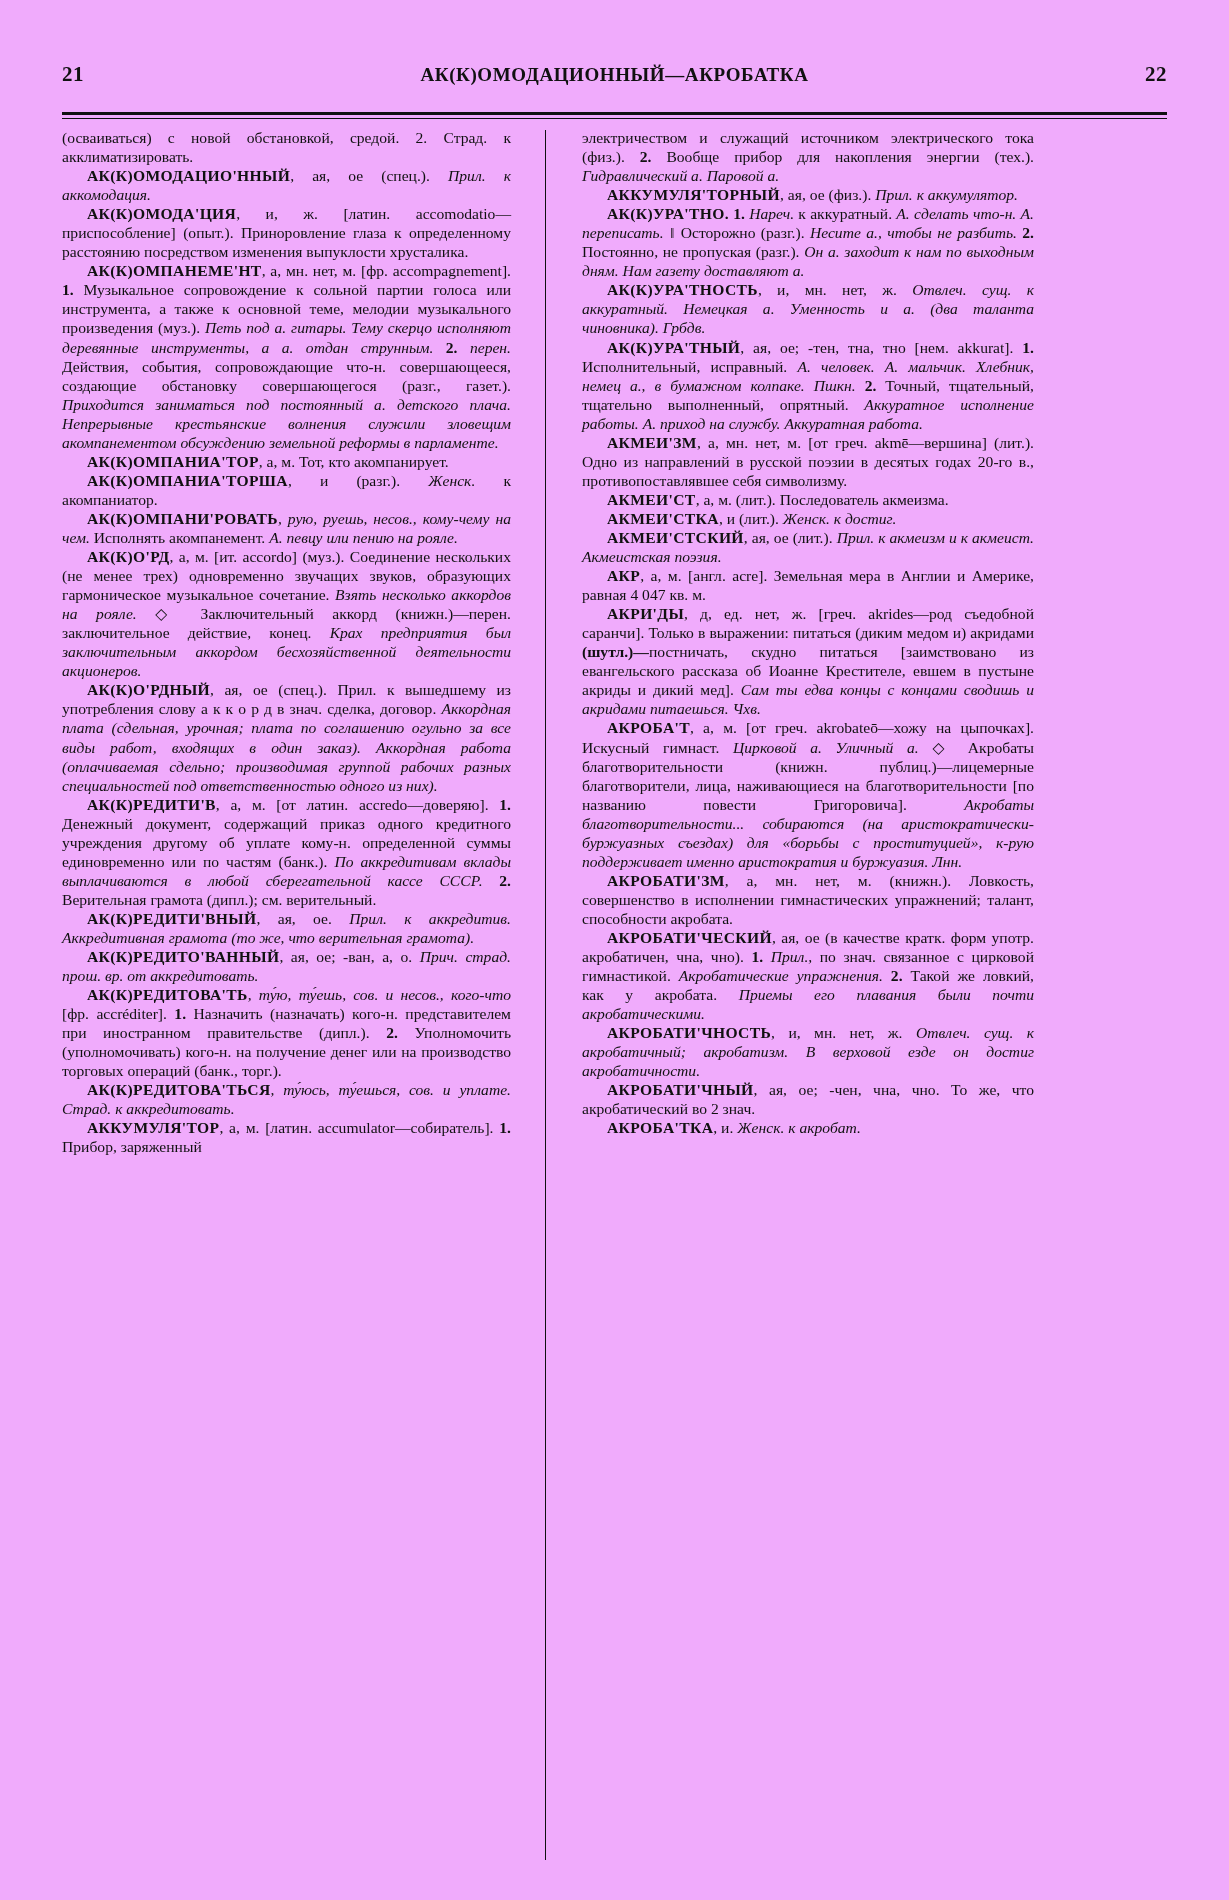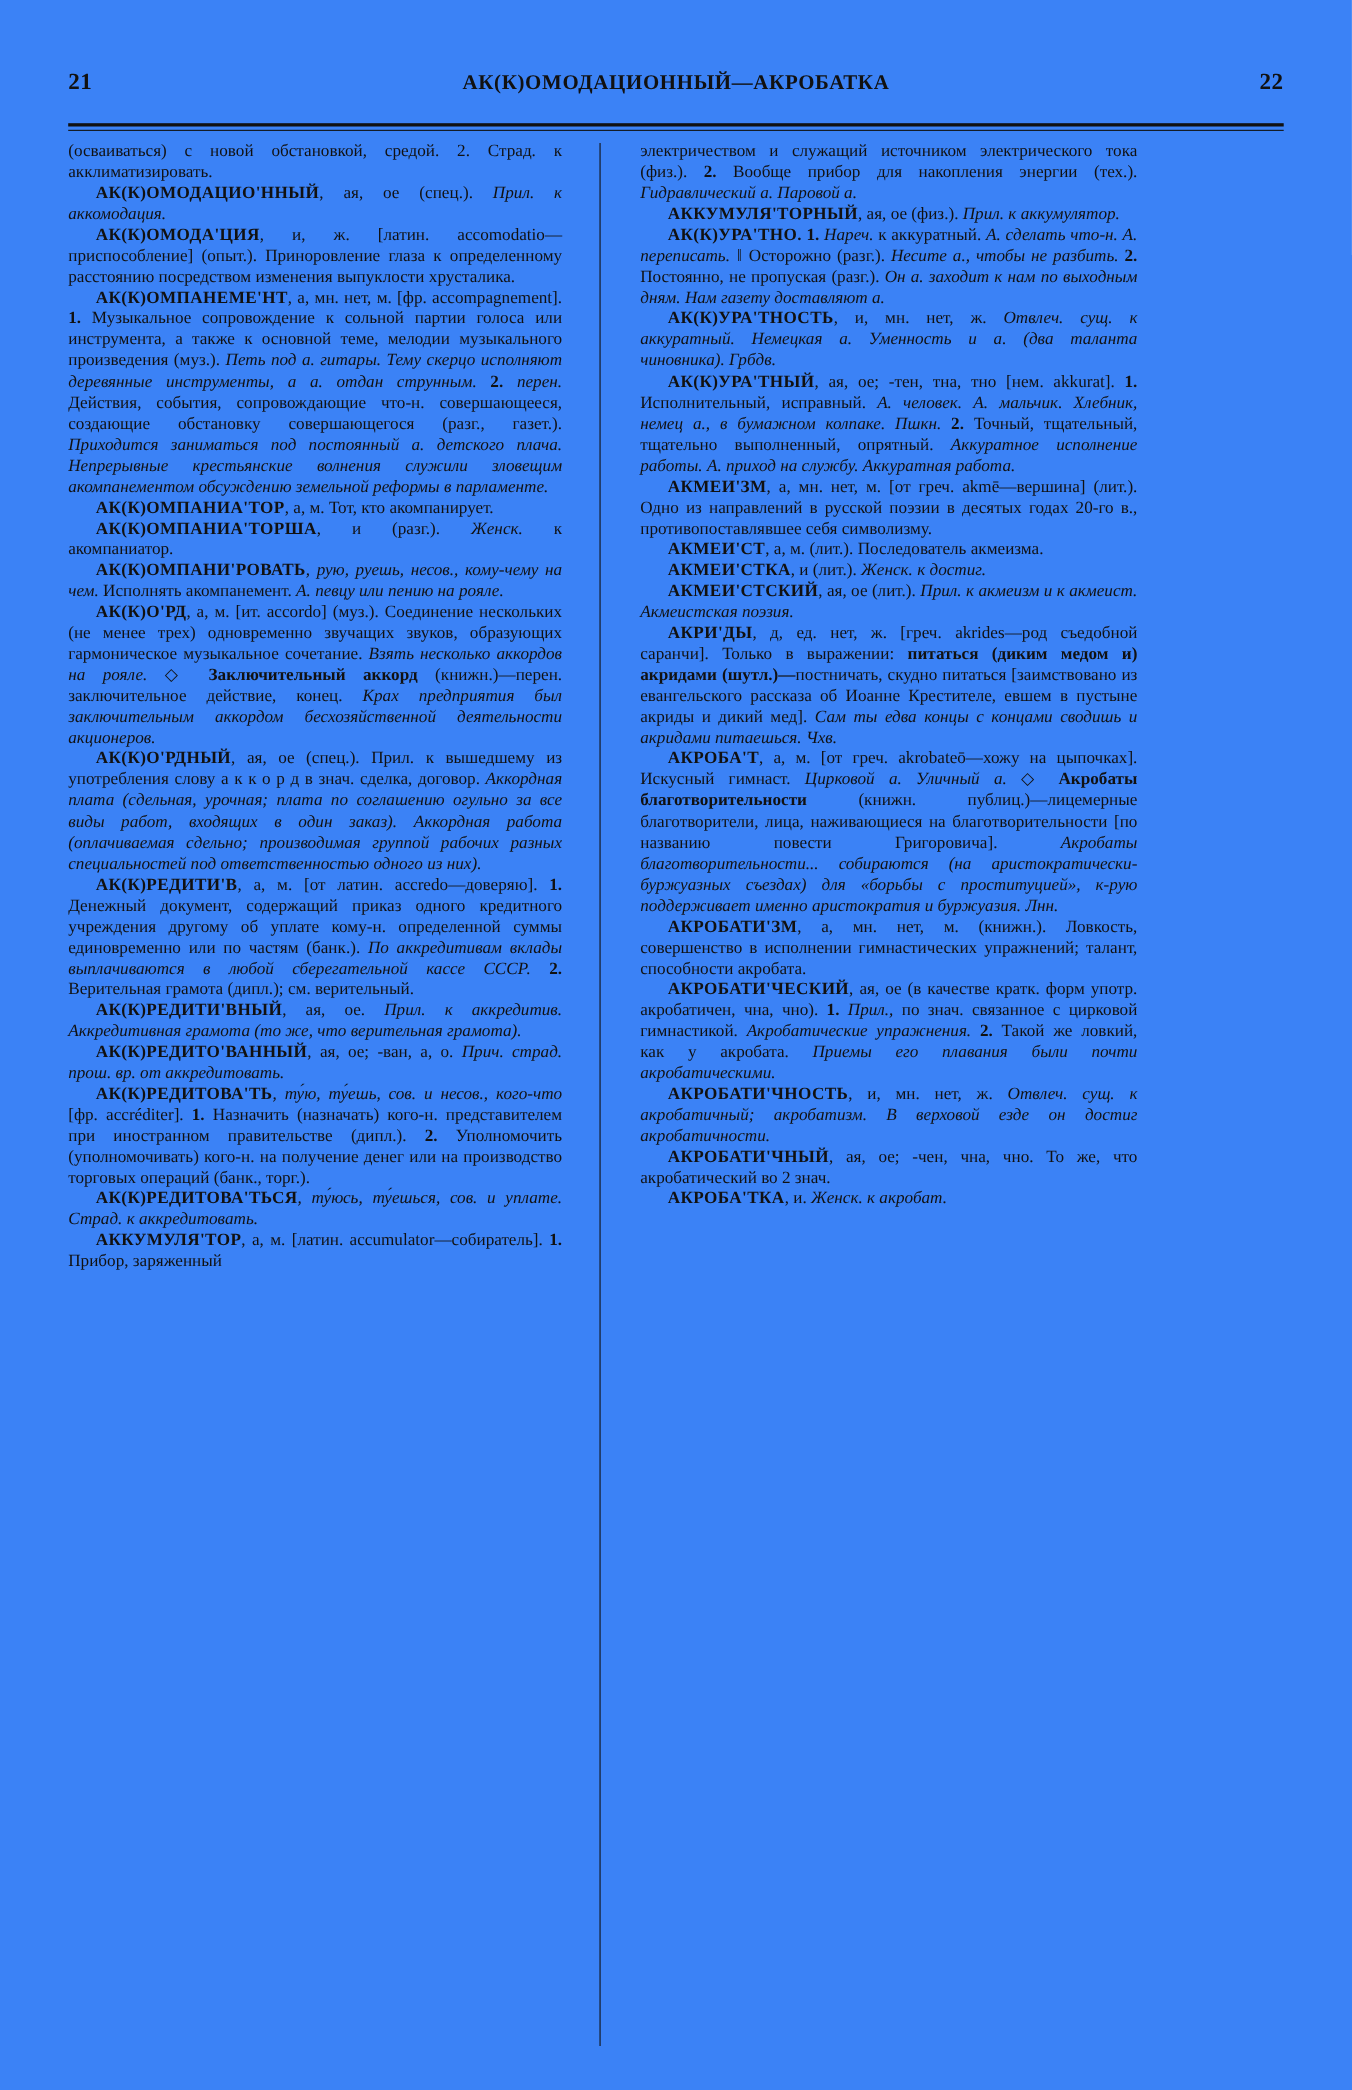--- a/index.html
+++ b/index.html
@@ -6,21 +6,21 @@
   html, body {
     margin: 0;
     padding: 0;
     background: #ffffff;
   }
   .page {
     position: relative;
     width: 1229px;
     height: 1900px;
     margin: 0 auto;
-    background: #3b82f6;
+    background: #f0abfc;
     box-sizing: border-box;
     font-family: "Liberation Serif", "DejaVu Serif", serif;
     color: #111111;
     overflow: hidden;
   }
 
   
   .header {
     position: absolute;
     left: 62px;
@@ -86,21 +86,21 @@
   .entry + .entry { margin-top: 0; }
   .ind { text-indent: 25px; }
   .cont { text-indent: 0; }
 
   .hw {
     font-weight: bold;
     letter-spacing: .35px;
   }
   .hw-sm { font-weight: bold; }
   .it { font-style: italic; }
-  .bi { font-weight: bold; }
+  .bi { font-weight: normal; }
   .num { font-weight: bold; }
   .sep { font-weight: normal; padding: 0 1px; }
   .dia { font-weight: bold; }
 </style>
 </head>
 <body>
 
 <div class="page">
 
   <div class="header">
@@ -163,20 +163,21 @@
 
       <p class="entry ind"><span class="hw">АКМЕИ'ЗМ</span><span>, а, мн. нет, м.</span> <span>[от греч. akmē—вершина]</span> <span>(лит.).</span> <span>Одно из направлений в русской поэзии в десятых годах 20-го в., противопоставлявшее себя символизму.</span></p>
 
       <p class="entry ind"><span class="hw">АКМЕИ'СТ</span><span>, а, м. (лит.).</span> <span>Последователь акмеизма.</span></p>
 
       <p class="entry ind"><span class="hw">АКМЕИ'СТКА</span><span>, и (лит.).</span> <span class="it">Женск.</span> <span class="it">к достиг.</span></p>
 
       <p class="entry ind"><span class="hw">АКМЕИ'СТСКИЙ</span><span>, ая, ое (лит.).</span> <span class="it">Прил. к акмеизм и к акмеист.</span> <span class="it">Акмеистская поэзия.</span></p>
 
 
+      <p class="entry ind"><span class="hw">АКР</span><span>, а, м.</span> <span>[англ. acre].</span> <span>Земельная мера в Англии и Америке, равная 4 047 кв. м.</span></p>
 
       <p class="entry ind"><span class="hw">АКРИ'ДЫ</span><span>, д, ед. нет, ж.</span> <span>[греч. akrides—род съедобной саранчи].</span> <span>Только в выражении:</span> <span class="bi">питаться (диким медом и) акридами</span> <span class="hw-sm">(шутл.)—</span><span>постничать, скудно питаться [заимствовано из евангельского рассказа об Иоанне Крестителе, евшем в пустыне акриды и дикий мед].</span> <span class="it">Сам ты едва концы с концами сводишь и акридами питаешься. Чхв.</span></p>
 
       <p class="entry ind"><span class="hw">АКРОБА'Т</span><span>, а, м.</span> <span>[от греч. akrobateō—хожу на цыпочках].</span> <span>Искусный гимнаст.</span> <span class="it">Цирковой а. Уличный а.</span> <span class="dia">◇</span> <span class="bi">Акробаты благотворительности</span> <span>(книжн. публиц.)—</span><span>лицемерные благотворители, лица, наживающиеся на благотворительности [по названию повести Григоровича].</span> <span class="it">Акробаты благотворительности... собираются (на аристократически-буржуазных съездах) для «борьбы с проституцией», к-рую поддерживает именно аристократия и буржуазия. Лнн.</span></p>
 
       <p class="entry ind"><span class="hw">АКРОБАТИ'ЗМ</span><span>, а, мн. нет, м. (книжн.).</span> <span>Ловкость, совершенство в исполнении гимнастических упражнений; талант, способности акробата.</span></p>
 
 
       <p class="entry ind"><span class="hw">АКРОБАТИ'ЧЕСКИЙ</span><span>, ая, ое (в качестве кратк. форм употр. акробатичен, чна, чно).</span> <span class="num">1.</span> <span class="it">Прил.,</span> <span>по знач. связанное с цирковой гимнастикой.</span> <span class="it">Акробатические упражнения.</span> <span class="num">2.</span> <span>Такой же ловкий, как у акробата.</span> <span class="it">Приемы его плавания были почти акробатическими.</span></p>
 

